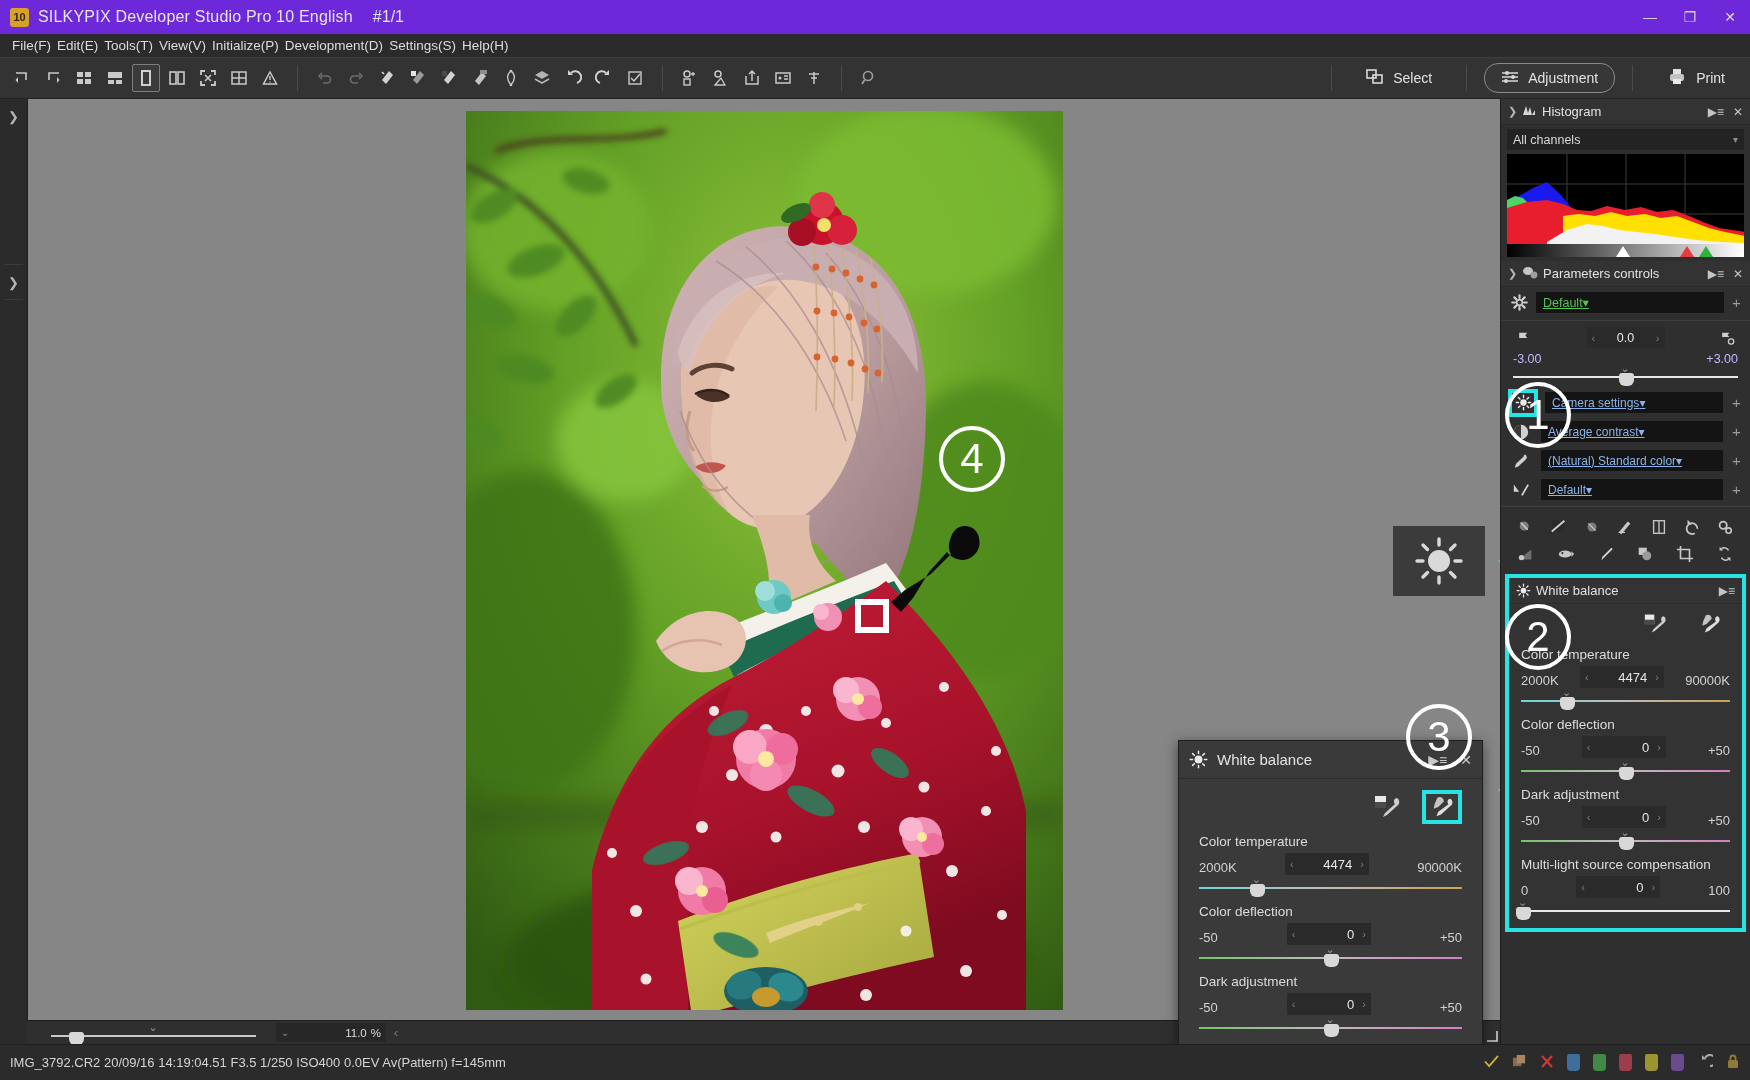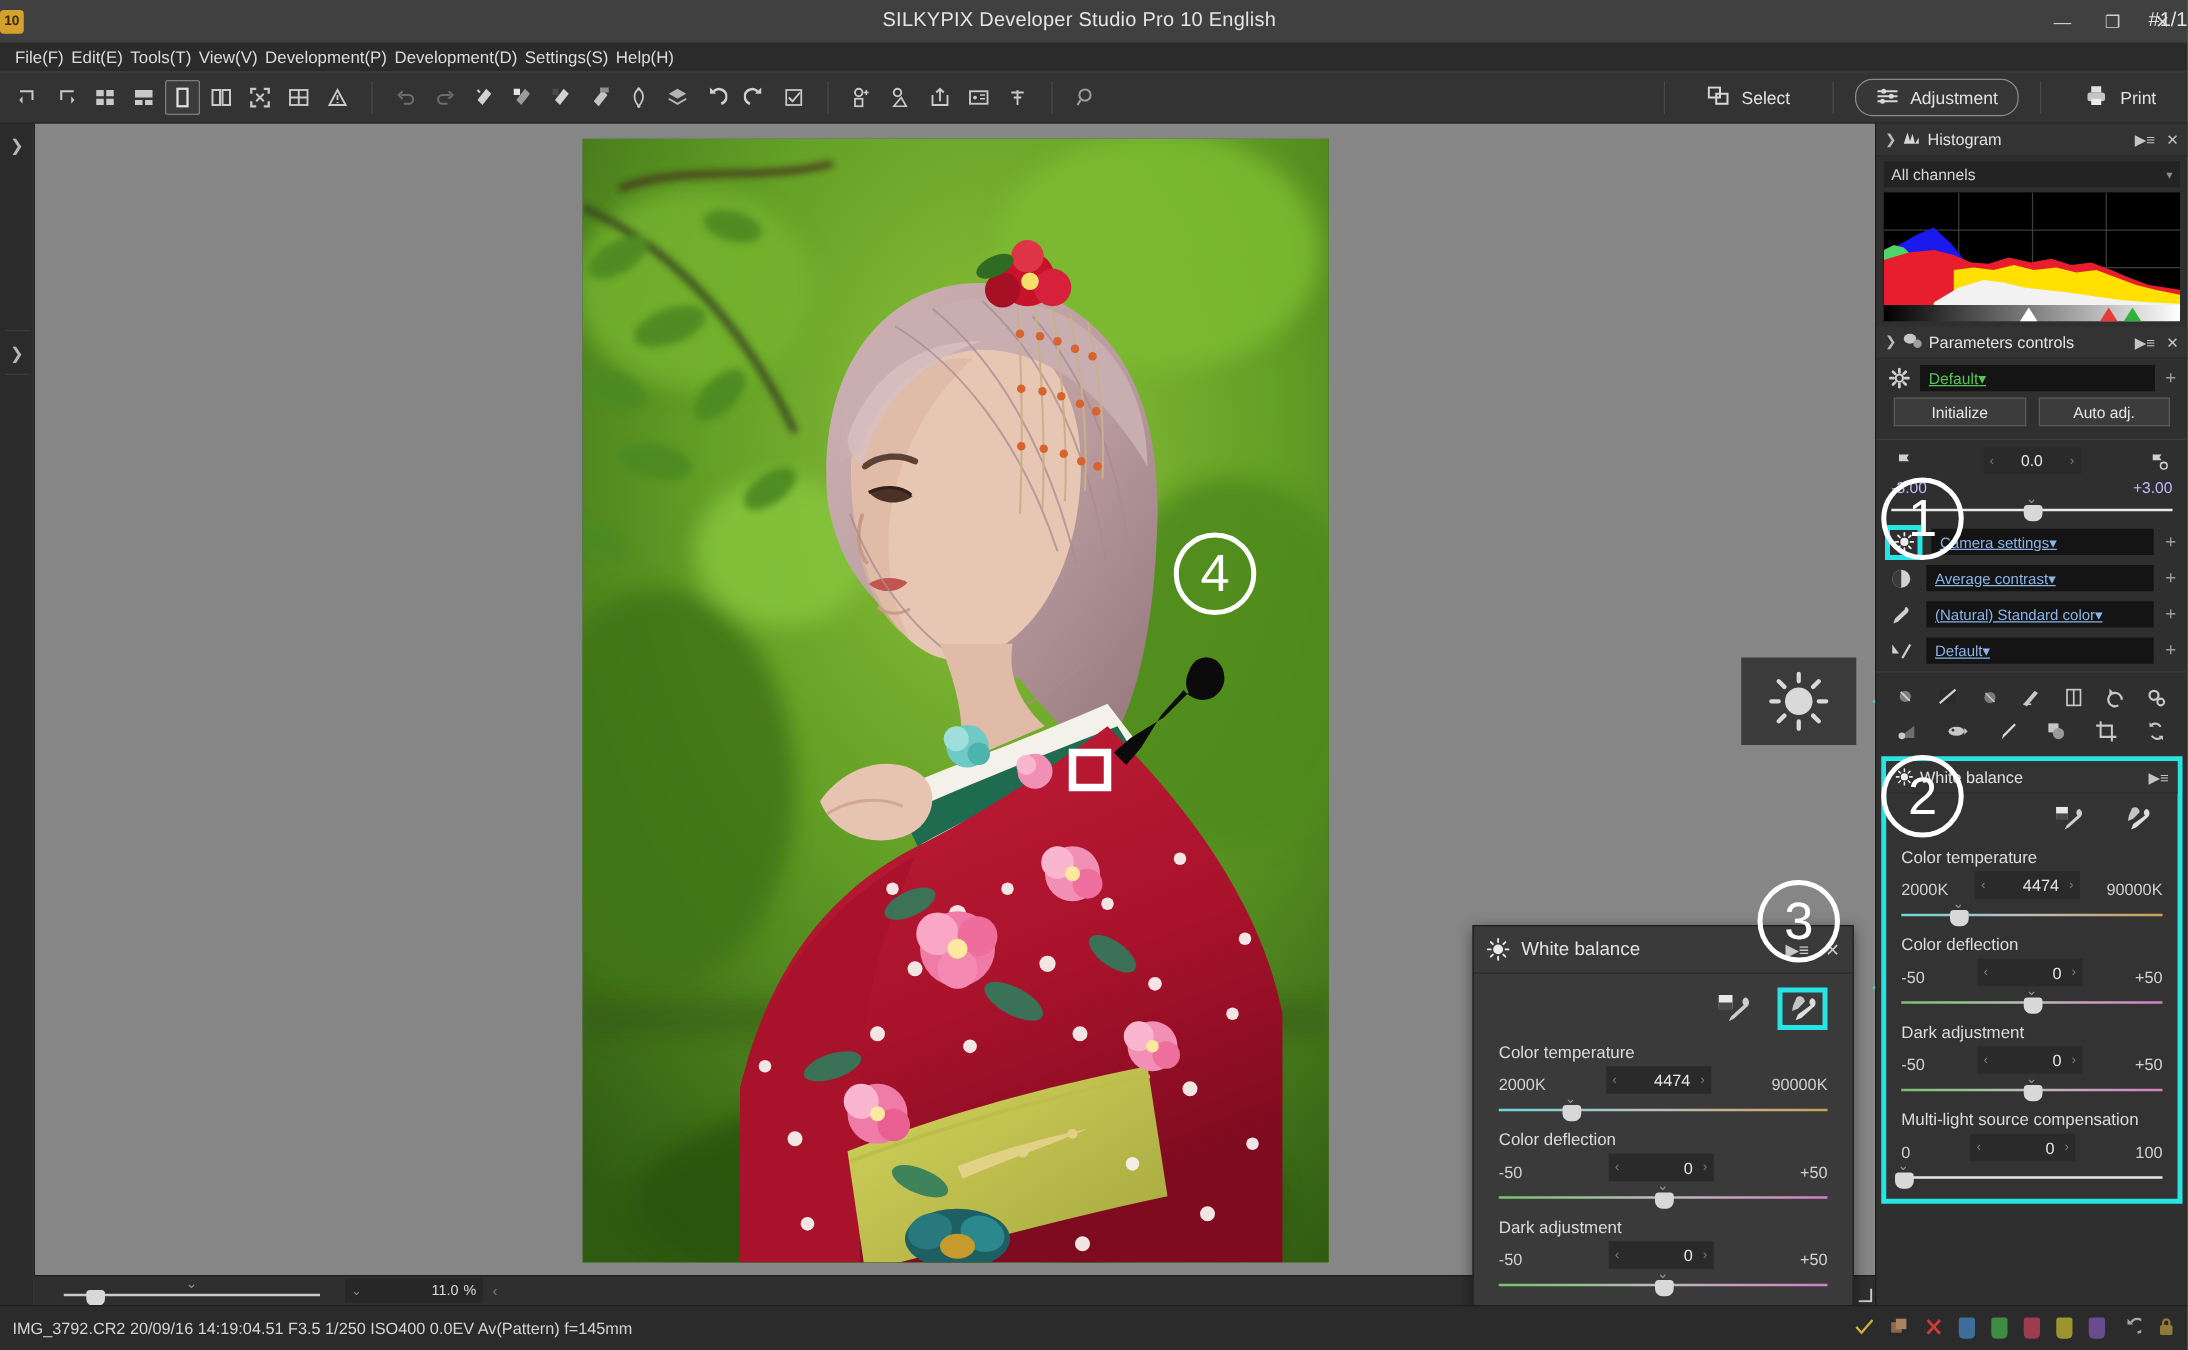--- a/index.html
+++ b/index.html
@@ -4,22 +4,22 @@
 <style>
   * { box-sizing: border-box; margin:0; padding:0; }
   body {
     width:1750px; height:1080px; overflow:hidden;
     background:#2b2b2b; color:#d6d6d6;
     font-family:"Liberation Sans", sans-serif;
     font-size:13px; position:relative;
   }
   
   #titlebar{
-    height:34px; background:#404040; display:flex; align-items:center;
-    position:relative;justify-content:space-between;
+    height:34px; background:#6d28d9; display:flex; align-items:center;
+    padding-left:10px; position:relative;
   }
   #app-logo{
     width:19px;height:19px;border-radius:3px;background:#d6a02c;color:#3a2b05;
     font-size:11px;font-weight:bold;display:flex;align-items:center;justify-content:center;
     margin-right:9px;
   }
   #app-title{font-size:16px;color:#e4e4e4;letter-spacing:.2px;}
   #doc-counter{font-size:16px;color:#e4e4e4;margin-left:20px;}
   .wincontrols{position:absolute;right:0;top:0;height:34px;display:flex;}
   .wincontrols div{
@@ -209,21 +209,21 @@
     <div>❐</div>
     <div>✕</div>
   </div>
 </div>
 
 <div id="menubar">
   <div class="menu-item">File(F)</div>
   <div class="menu-item">Edit(E)</div>
   <div class="menu-item">Tools(T)</div>
   <div class="menu-item">View(V)</div>
-  <div class="menu-item">Development(P)</div>
+  <div class="menu-item">Initialize(P)</div>
   <div class="menu-item">Development(D)</div>
   <div class="menu-item">Settings(S)</div>
   <div class="menu-item">Help(H)</div>
 </div>
 
 <div id="toolbar">
   <div class="tb-group">
     <div class="tb-btn">
         <svg width="18" height="18" viewBox="0 0 18 18">
           <path d="M3 4h10v7" fill="none" stroke="#c9c9c9" stroke-width="1.6"></path>
@@ -823,24 +823,20 @@
               <path d="M10 1.5v3M10 15.5v3M1.5 10h3M15.5 10h3M4 4l2 2M14 14l2 2M16 4l-2 2M6 14l-2 2"></path>
             </g>
           </svg>
       </span>
       <span class="preset-combo">
         <span>Default</span>
         <span class="cchev">▾</span>
       </span>
       <span class="plus">+</span>
     </div>
-    <div class="btn-row">
-      <div class="flat-btn">Initialize</div>
-      <div class="flat-btn">Auto adj.</div>
-    </div>
     <div class="sep-line"></div>
 
     <div class="ev-row">
       <span style="width:26px;display:flex;justify-content:center">
         <svg width="17" height="16" viewBox="0 0 18 18">
             <path d="M3 2v14M3 3h9l-2 3 2 3H3" fill="#cfcfcf"></path>
           </svg>
       </span>
       <span class="ev-spin">
         <span class="arr" style="color:#7e7e7e;font-size:11px">‹</span>

